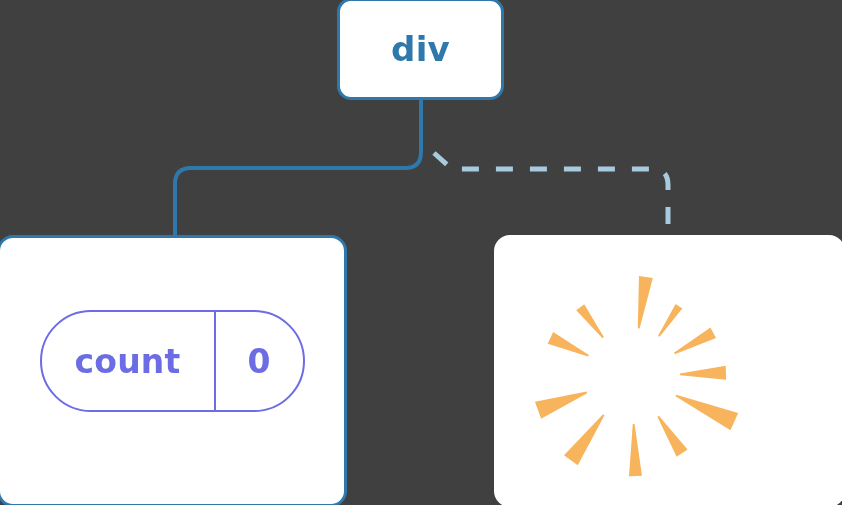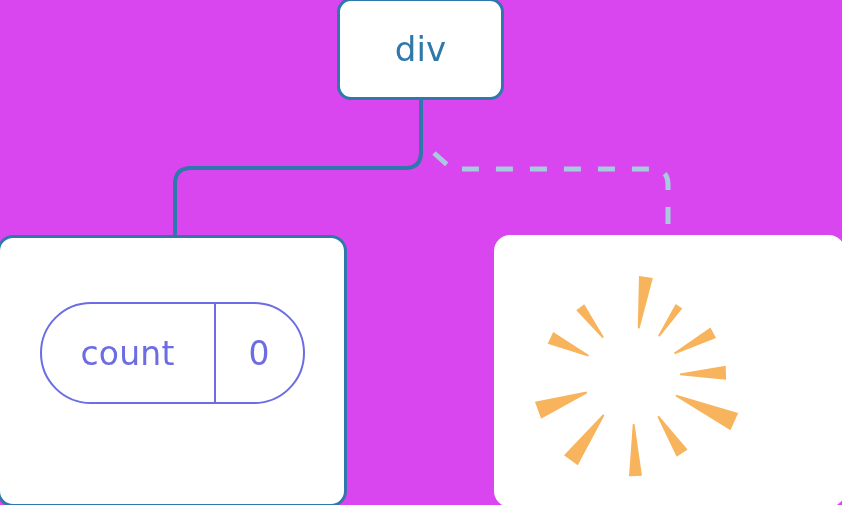--- a/index.html
+++ b/index.html
@@ -10,21 +10,22 @@
   body {
     width: 842px;
     height: 505px;
     overflow: hidden;
     font-family: "DejaVu Sans", "Liberation Sans", sans-serif;
   }
   #stage {
     position: relative;
     width: 842px;
     height: 505px;
-    background: #d946ef;
+    background: #404040;
+    font-weight: bold;
   }
   #wires {
     position: absolute;
     left: 0;
     top: 0;
     width: 842px;
     height: 505px;
     pointer-events: none;
   }
 
@@ -76,21 +77,21 @@
     left: 494px;
     top: 235px;
     width: 351px;
     height: 272px;
     border-radius: 16px;
   }
 
   
   .state-pill {
     position: relative;
-    margin-top: 16px;
+    margin-top: 24px;
     width: 265px;
     height: 102px;
     box-sizing: border-box;
     border: 2px solid #6c6ce4;
     border-radius: 51px;
     display: flex;
     align-items: stretch;
   }
   .state-pill .pill-key,
   .state-pill .pill-val {

